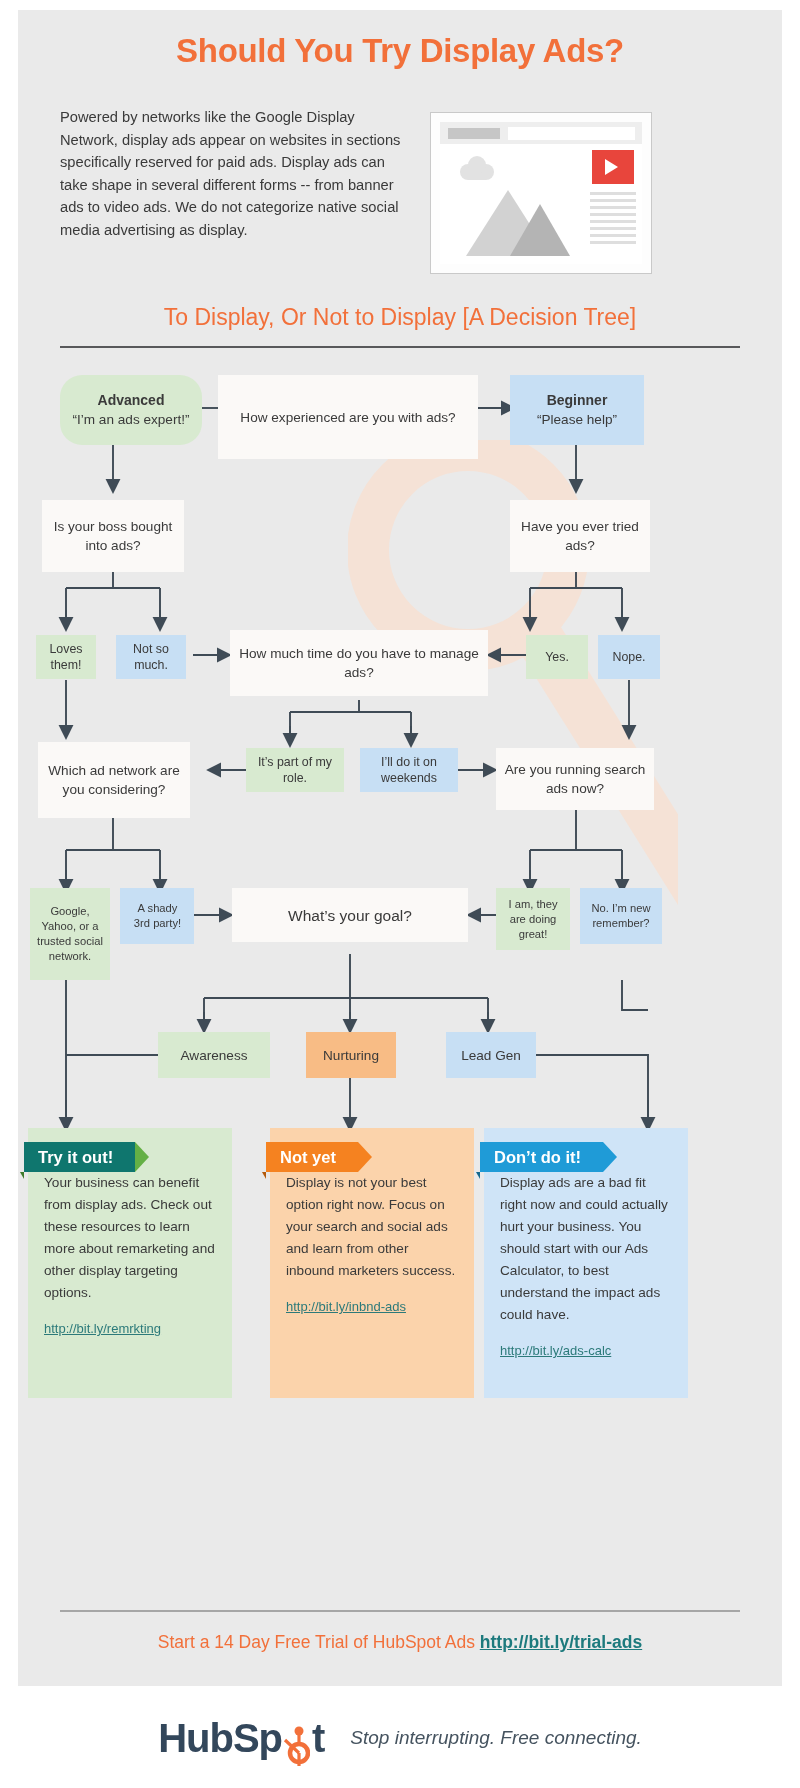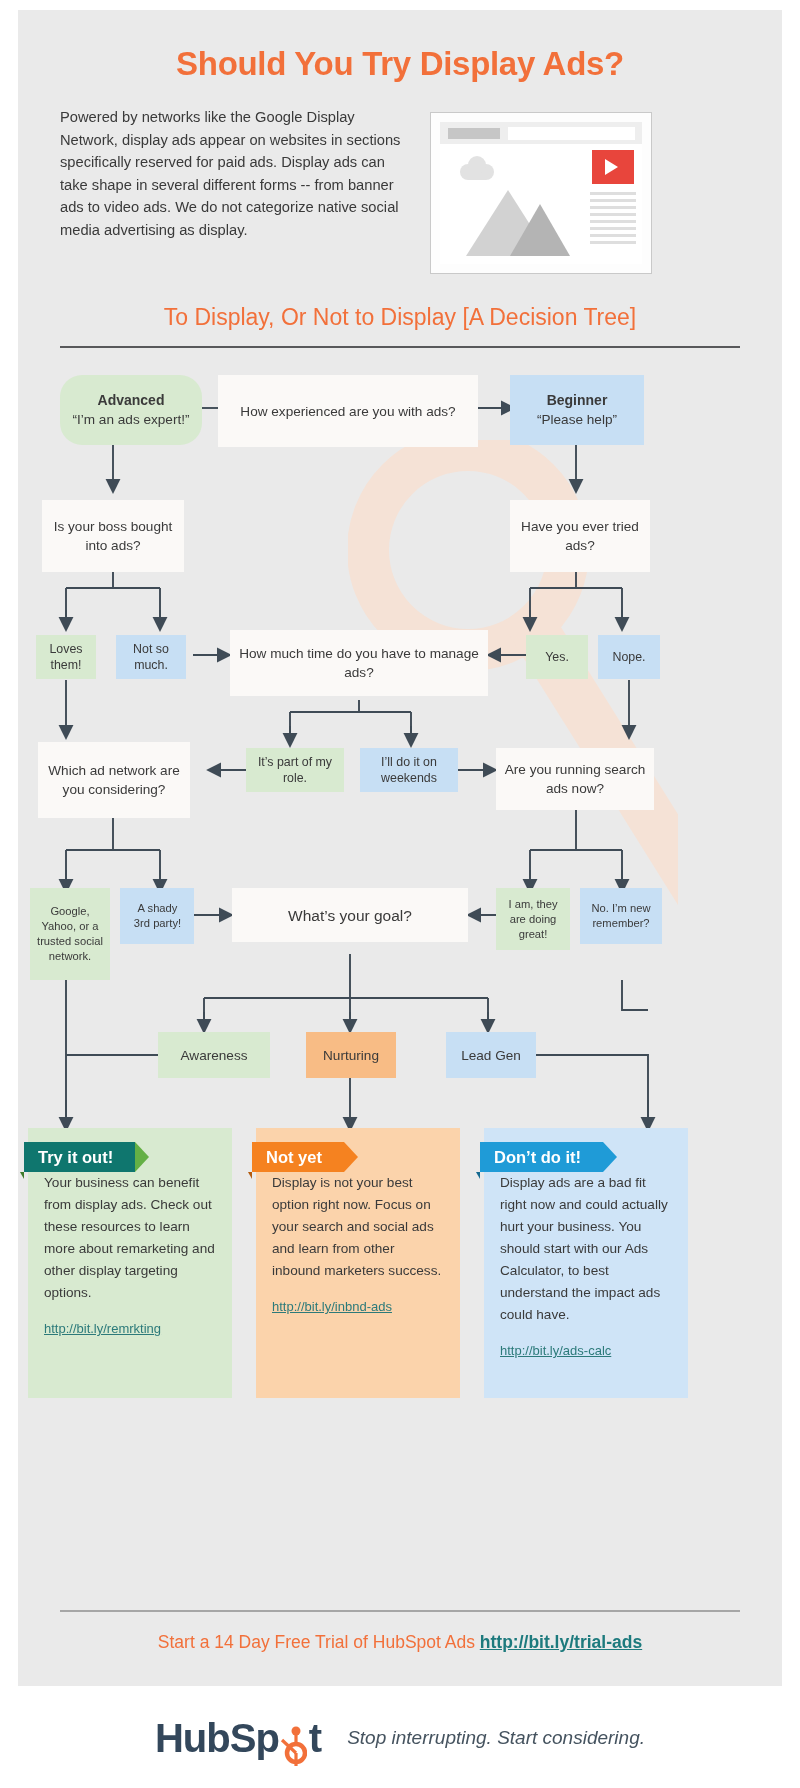--- a/index.html
+++ b/index.html
@@ -30,21 +30,20 @@
     pointer-events: none;
   }
 
   
   .title {
     position: absolute; left: 0; top: 22px; width: 764px;
     text-align: center;
     color: #f2703a;
     font-size: 33px; font-weight: bold;
     letter-spacing: -0.3px;
-    margin-top: 13px;
   }
   .intro {
     position: absolute; left: 42px; top: 96px; width: 350px;
     font-size: 14.7px; line-height: 22.6px; color: #3a3a3a;
   }
   .illus {
     position: absolute; left: 412px; top: 102px;
     width: 222px; height: 162px;
     background: #fdfdfd;
     border: 1px solid #c9c9c9;
@@ -244,21 +243,21 @@
 
       <line x1="332" y1="1068" x2="332" y2="1120" marker-end="url(#ah)"></line>
 
       <path d="M518 1045 L630 1045 L630 1115"></path>
       <line x1="630" y1="1090" x2="630" y2="1120" marker-end="url(#ah)"></line>
 
       <path d="M604 970 L604 1000 L630 1000"></path>
     </g>
   </svg>
 
-  <div class="node q" style="left:200px;top:365px;width:260px;height:72px;">
+  <div class="node q" style="left:200px;top:365px;width:260px;height:84px;">
     <span>How experienced are you with ads?</span>
   </div>
 
   <div class="node g" style="left:42px;top:365px;width:142px;height:70px;flex-direction:column;border-radius:22px;">
     <b style="font-size:14px;">Advanced</b>
     <span>“I’m an ads expert!”</span>
   </div>
 
   <div class="node b" style="left:492px;top:365px;width:134px;height:70px;flex-direction:column;">
     <b style="font-size:14px;">Beginner</b>
@@ -337,21 +336,21 @@
     <div class="ribbon rib-g">
       <span class="tail"></span>
       <span>Try it out!</span>
     </div>
     <div class="body">
       <span>Your business can benefit from display ads. Check out these resources to learn more about remarketing and other display targeting options.</span>
       <a href="#">http://bit.ly/remrkting</a>
     </div>
   </div>
 
-  <div class="card card-o" style="left:238px;top:1118px;height:270px;">
+  <div class="card card-o" style="left:252px;top:1118px;height:270px;">
     <div class="ribbon rib-o">
       <span class="tail"></span>
       <span>Not yet</span>
     </div>
     <div class="body">
       <span>Display is not your best option right now. Focus on your search and social ads and learn from other inbound marketers success.</span>
       <a href="#">http://bit.ly/inbnd-ads</a>
     </div>
   </div>
 
@@ -379,15 +378,15 @@
        <svg width="30" height="46" viewBox="0 0 30 46" style="position:absolute;left:-2px;top:-30px;">
          <circle cx="19" cy="31" r="9" fill="none" stroke="#f2703a" stroke-width="4.5"></circle>
          <circle cx="19" cy="9" r="4.5" fill="#f2703a"></circle>
          <line x1="19" y1="13" x2="19" y2="22" stroke="#f2703a" stroke-width="3.2"></line>
          <line x1="19" y1="31" x2="5" y2="18" stroke="#f2703a" stroke-width="3.2"></line>
          <line x1="19" y1="31" x2="19" y2="44" stroke="#f2703a" stroke-width="3.2"></line>
        </svg>
      </span>
      <span>t</span>
    </div>
-   <div class="tagline">Stop interrupting. Start considering.</div>
+   <div class="tagline">Stop interrupting. Free connecting.</div>
  </div>
 </div>
 
 </body></html>

